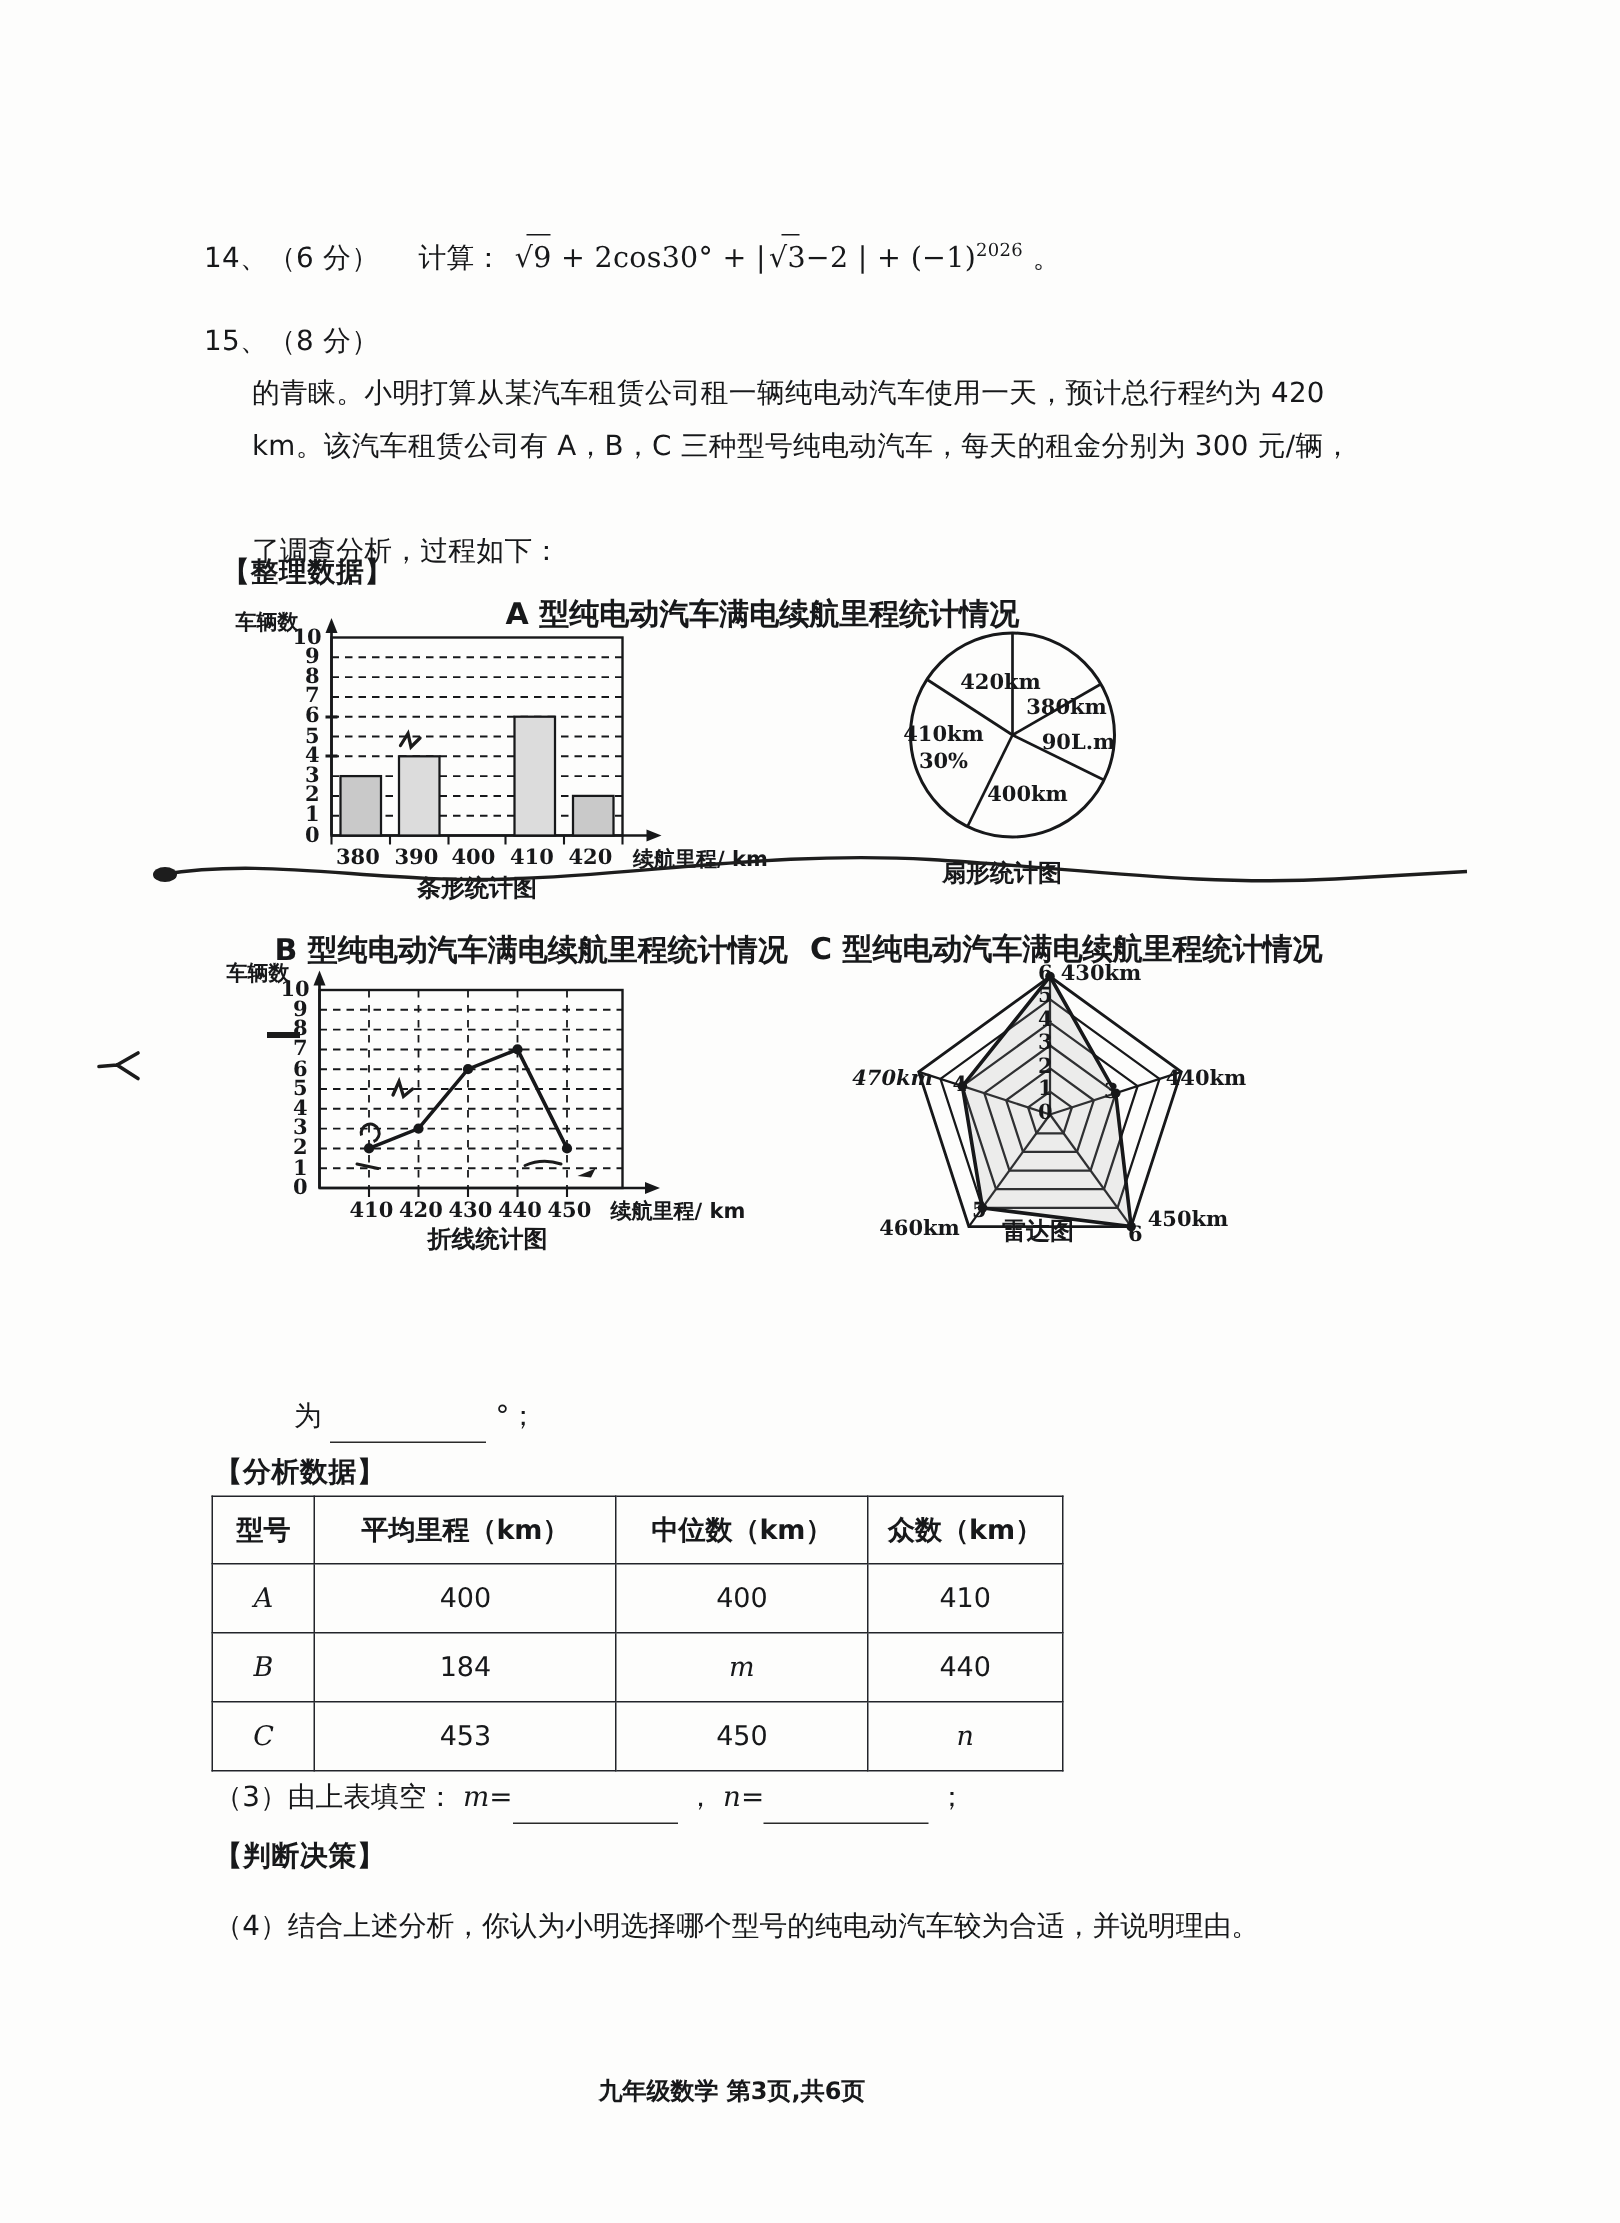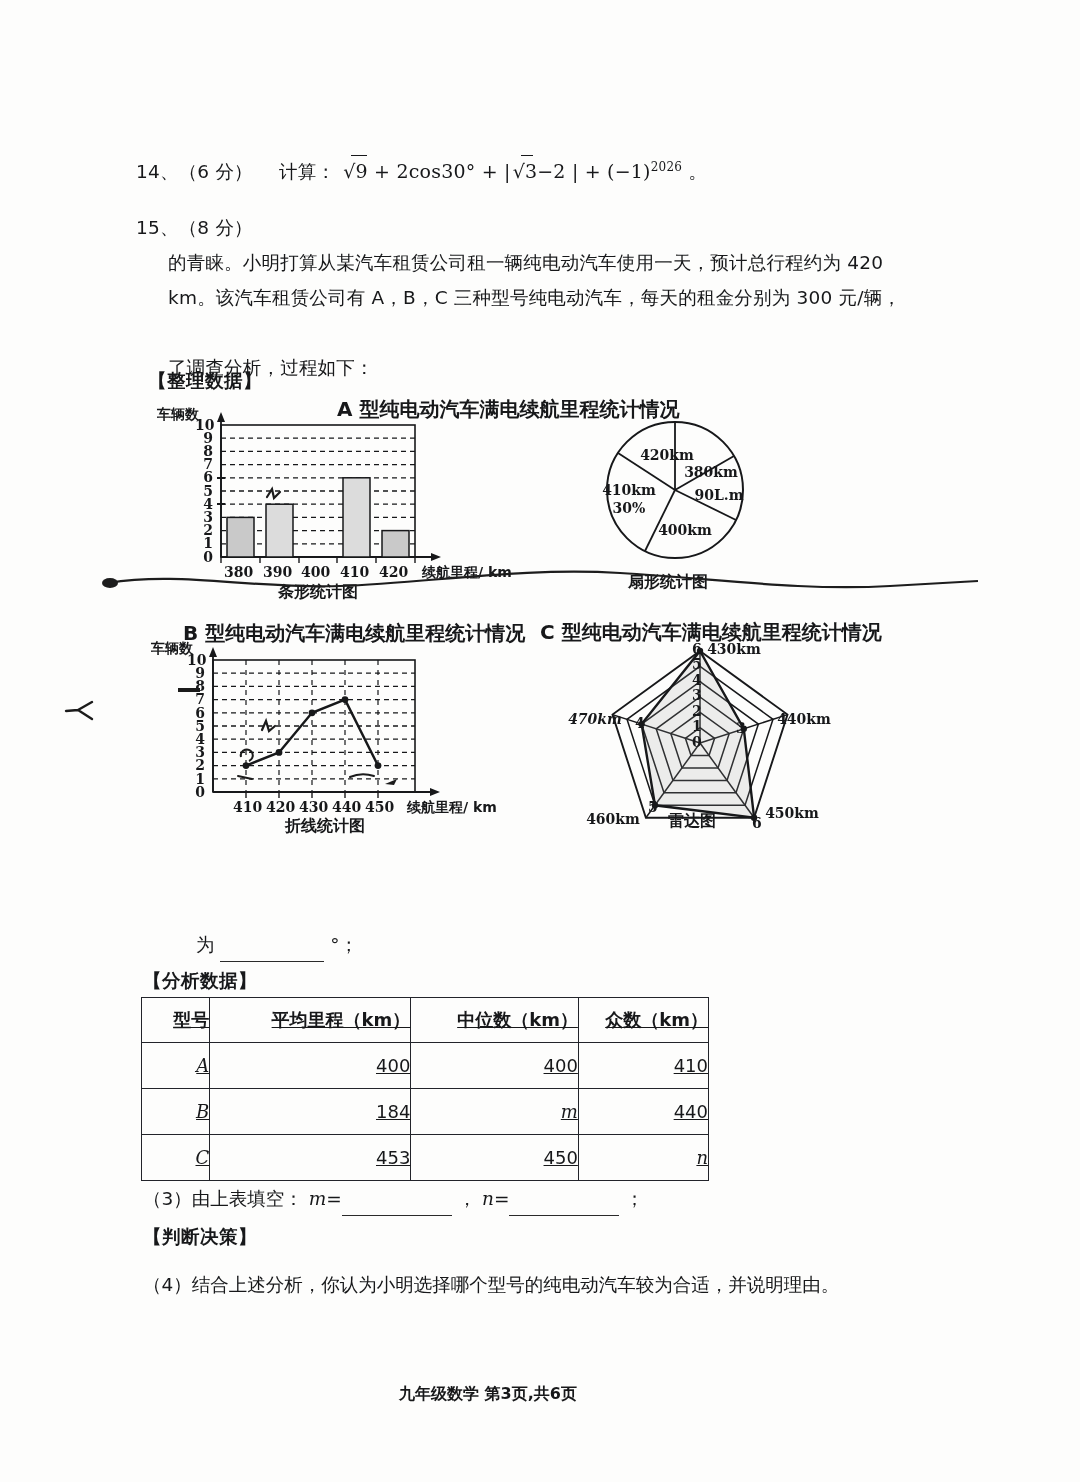--- a/index.html
+++ b/index.html
@@ -104,24 +104,23 @@
   }
 
   
   table.data-table {
     position: absolute;
     border-collapse: collapse;
     font-size: 18px;
   }
   table.data-table td, table.data-table th {
     border: 1.5px solid #22242a;
-    text-align: right;
+    text-align: center;
     font-weight: normal;
     padding: 0;
-    text-decoration: underline;
   }
   table.data-table th { font-weight: bold; font-size: 18px; }
 
   
   .footer {
     position: absolute;
     font-size: 16px;
     font-weight: bold;
     white-space: nowrap;
   }

